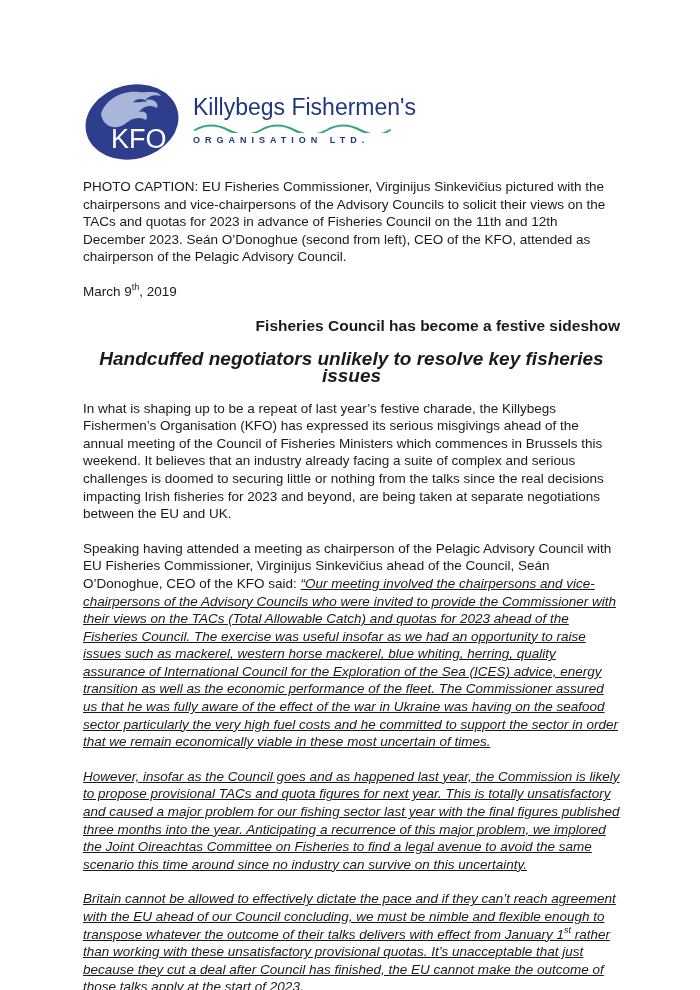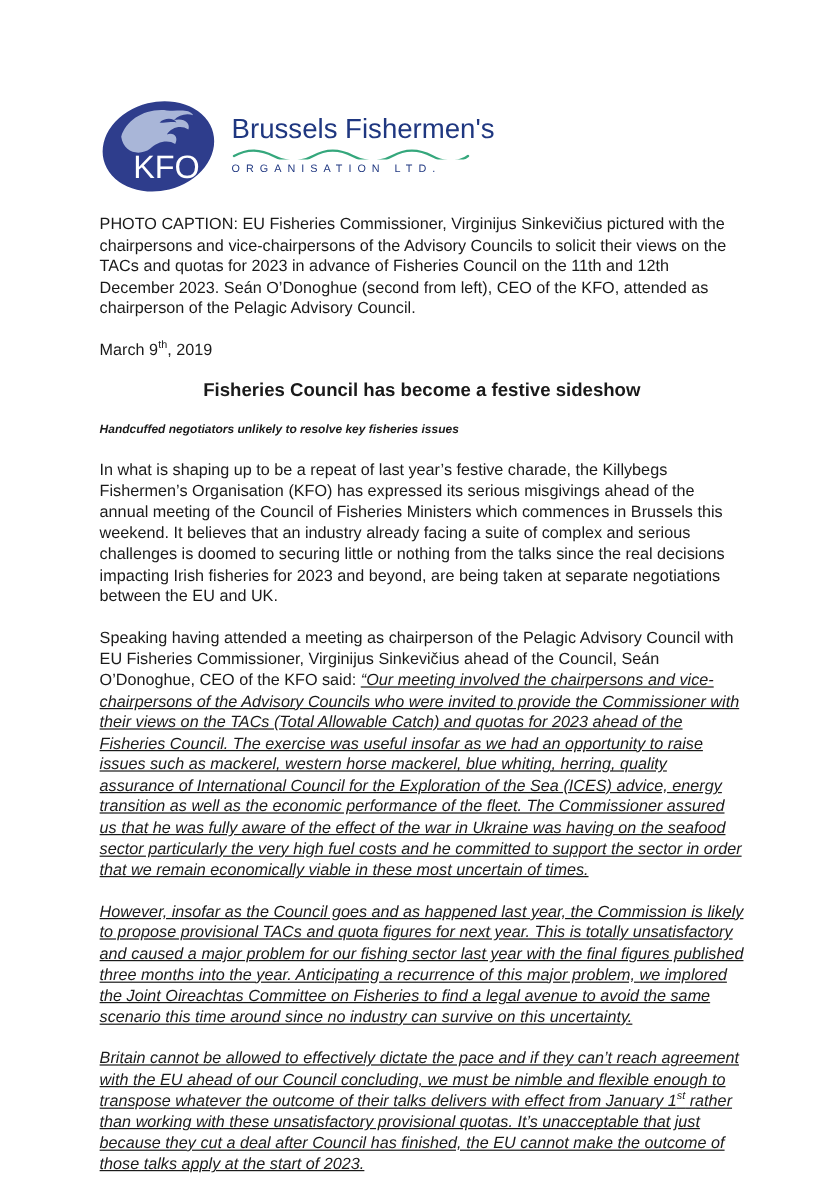--- a/index.html
+++ b/index.html
@@ -30,43 +30,44 @@
   .logo-text-block { padding-top: 14px; }
   .org-name {
     font-size: 23px;
     line-height: 26px;
     color: #1f3780;
     letter-spacing: 0px;
   }
   .wave-icon { display: block; margin: 3px 0 2px 0; }
   .org-sub {
     font-size: 9px;
-    font-weight: normal;
+    font-weight: bold;
     color: #1f3780;
     letter-spacing: 5px;
     white-space: nowrap;
   }
   
   .doc-body { font-size: 13.5px; line-height: 17.6px; }
   p { margin: 0 0 17px 0; }
   .caption { margin-bottom: 17px; }
   .pr-block p { margin: 0; }
   .pr-block { margin-bottom: 16px; }
   h1.headline {
     font-size: 15.5px;
     line-height: 18px;
     font-weight: bold;
-    text-align: center;
+    text-align: right;
     margin: 16px 0 0 0;
   }
   h2.subhead {
-    font-size: 10px;
+    font-size: 19px;
     line-height: 17px;
     font-weight: bold;
     font-style: italic;
+    text-align: center;
     margin: 15px 0 16px 0;
   }
   .italic { font-style: italic; text-decoration: underline; }
   sup.ss {
     font-size: 9px;
     vertical-align: super;
     line-height: 0;
     margin-top: 12px;
   }
 </style>
@@ -81,21 +82,21 @@
         <ellipse cx="49" cy="42" rx="47" ry="37" fill="#2e3d8c"></ellipse>
       </g>
 
       <g fill="#a9b6d8">
         <path d="M18,34 C22,20 38,10 56,12 C66,13 74,10 78,16 C72,14 66,16 62,20 C70,18 76,22 74,28 C68,24 60,26 56,32 C62,30 66,34 63,40 C57,36 48,38 42,44 C34,50 20,48 18,34 Z"></path>
         <path d="M50,22 C54,18 62,18 64,22 C60,21 54,23 50,22 Z" fill="#2e3d8c"></path>
       </g>
       <text x="28" y="68" font-family="Liberation Sans, sans-serif" font-size="27" fill="#ffffff">KFO</text>
     </svg>
     <div class="logo-text-block">
-      <div class="org-name">Brussels Fishermen's</div>
+      <div class="org-name">Killybegs Fishermen's</div>
       <svg class="wave-icon" width="200" height="10" viewBox="0 0 200 10">
         <path d="M2,7 q16,-9 33,0 t33,0 t33,0 t33,0 t33,0 t30,0" fill="none" stroke="#35a77c" stroke-width="2" stroke-linecap="round"></path>
       </svg>
       <div class="org-sub">ORGANISATION LTD.</div>
     </div>
   </div>
 
   <div class="doc-body">
 
     <p class="caption">PHOTO CAPTION: EU Fisheries Commissioner, Virginijus Sinkevičius pictured with the chairpersons and vice-chairpersons of the Advisory Councils to solicit their views on the TACs and quotas for 2023 in advance of Fisheries Council on the 11th and 12th December 2023. Seán O’Donoghue (second from left), CEO of the KFO, attended as chairperson of the Pelagic Advisory Council.</p>

